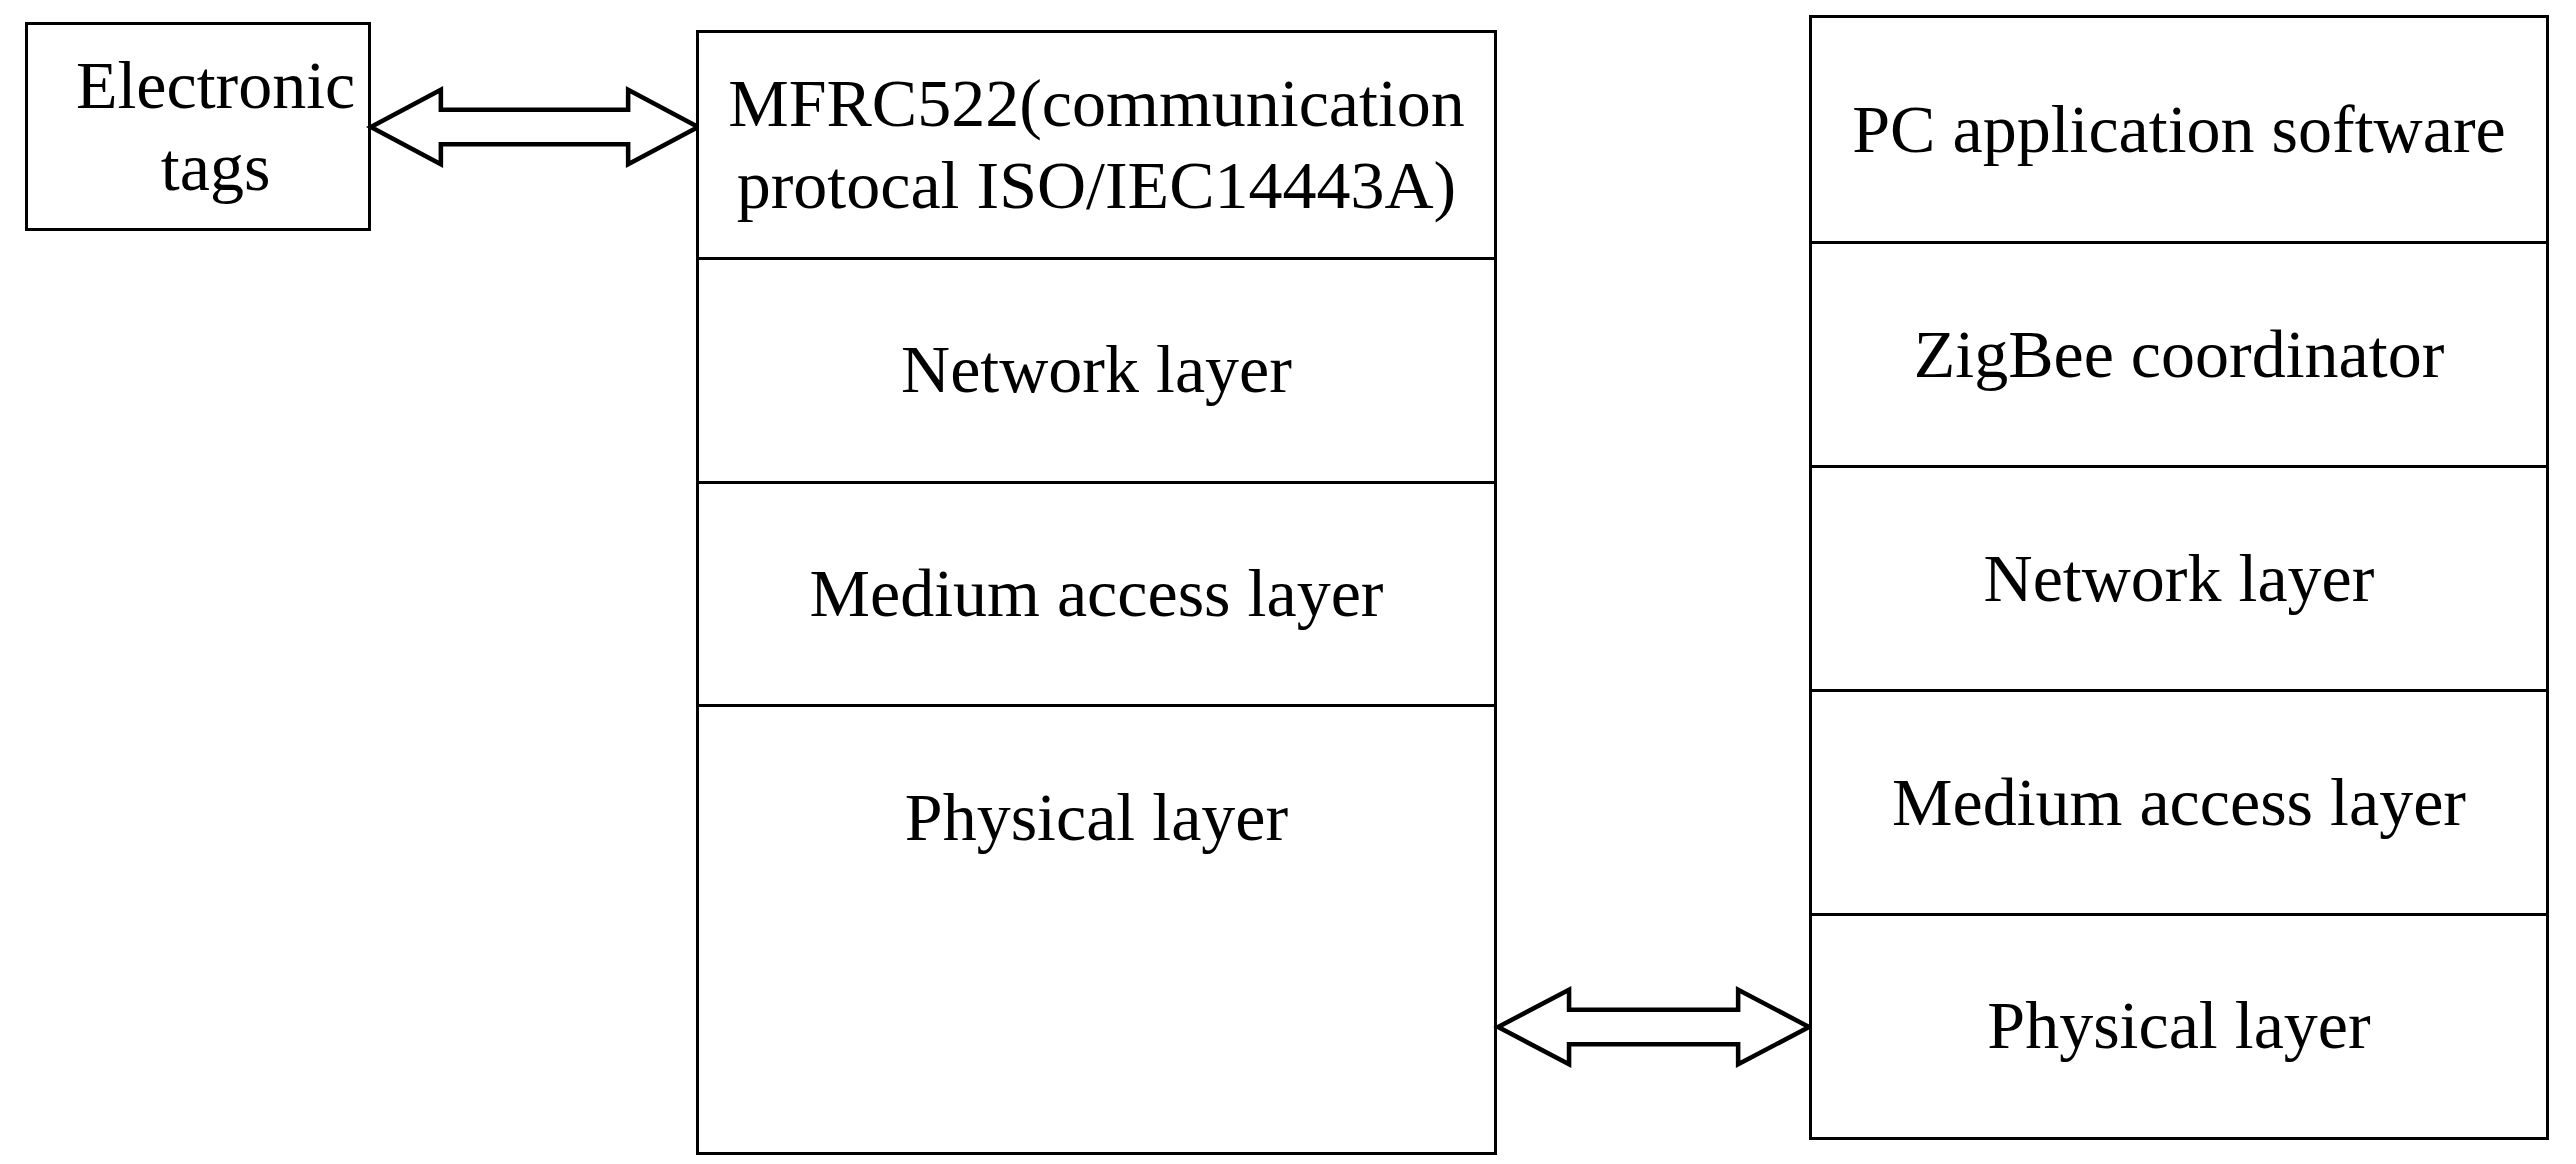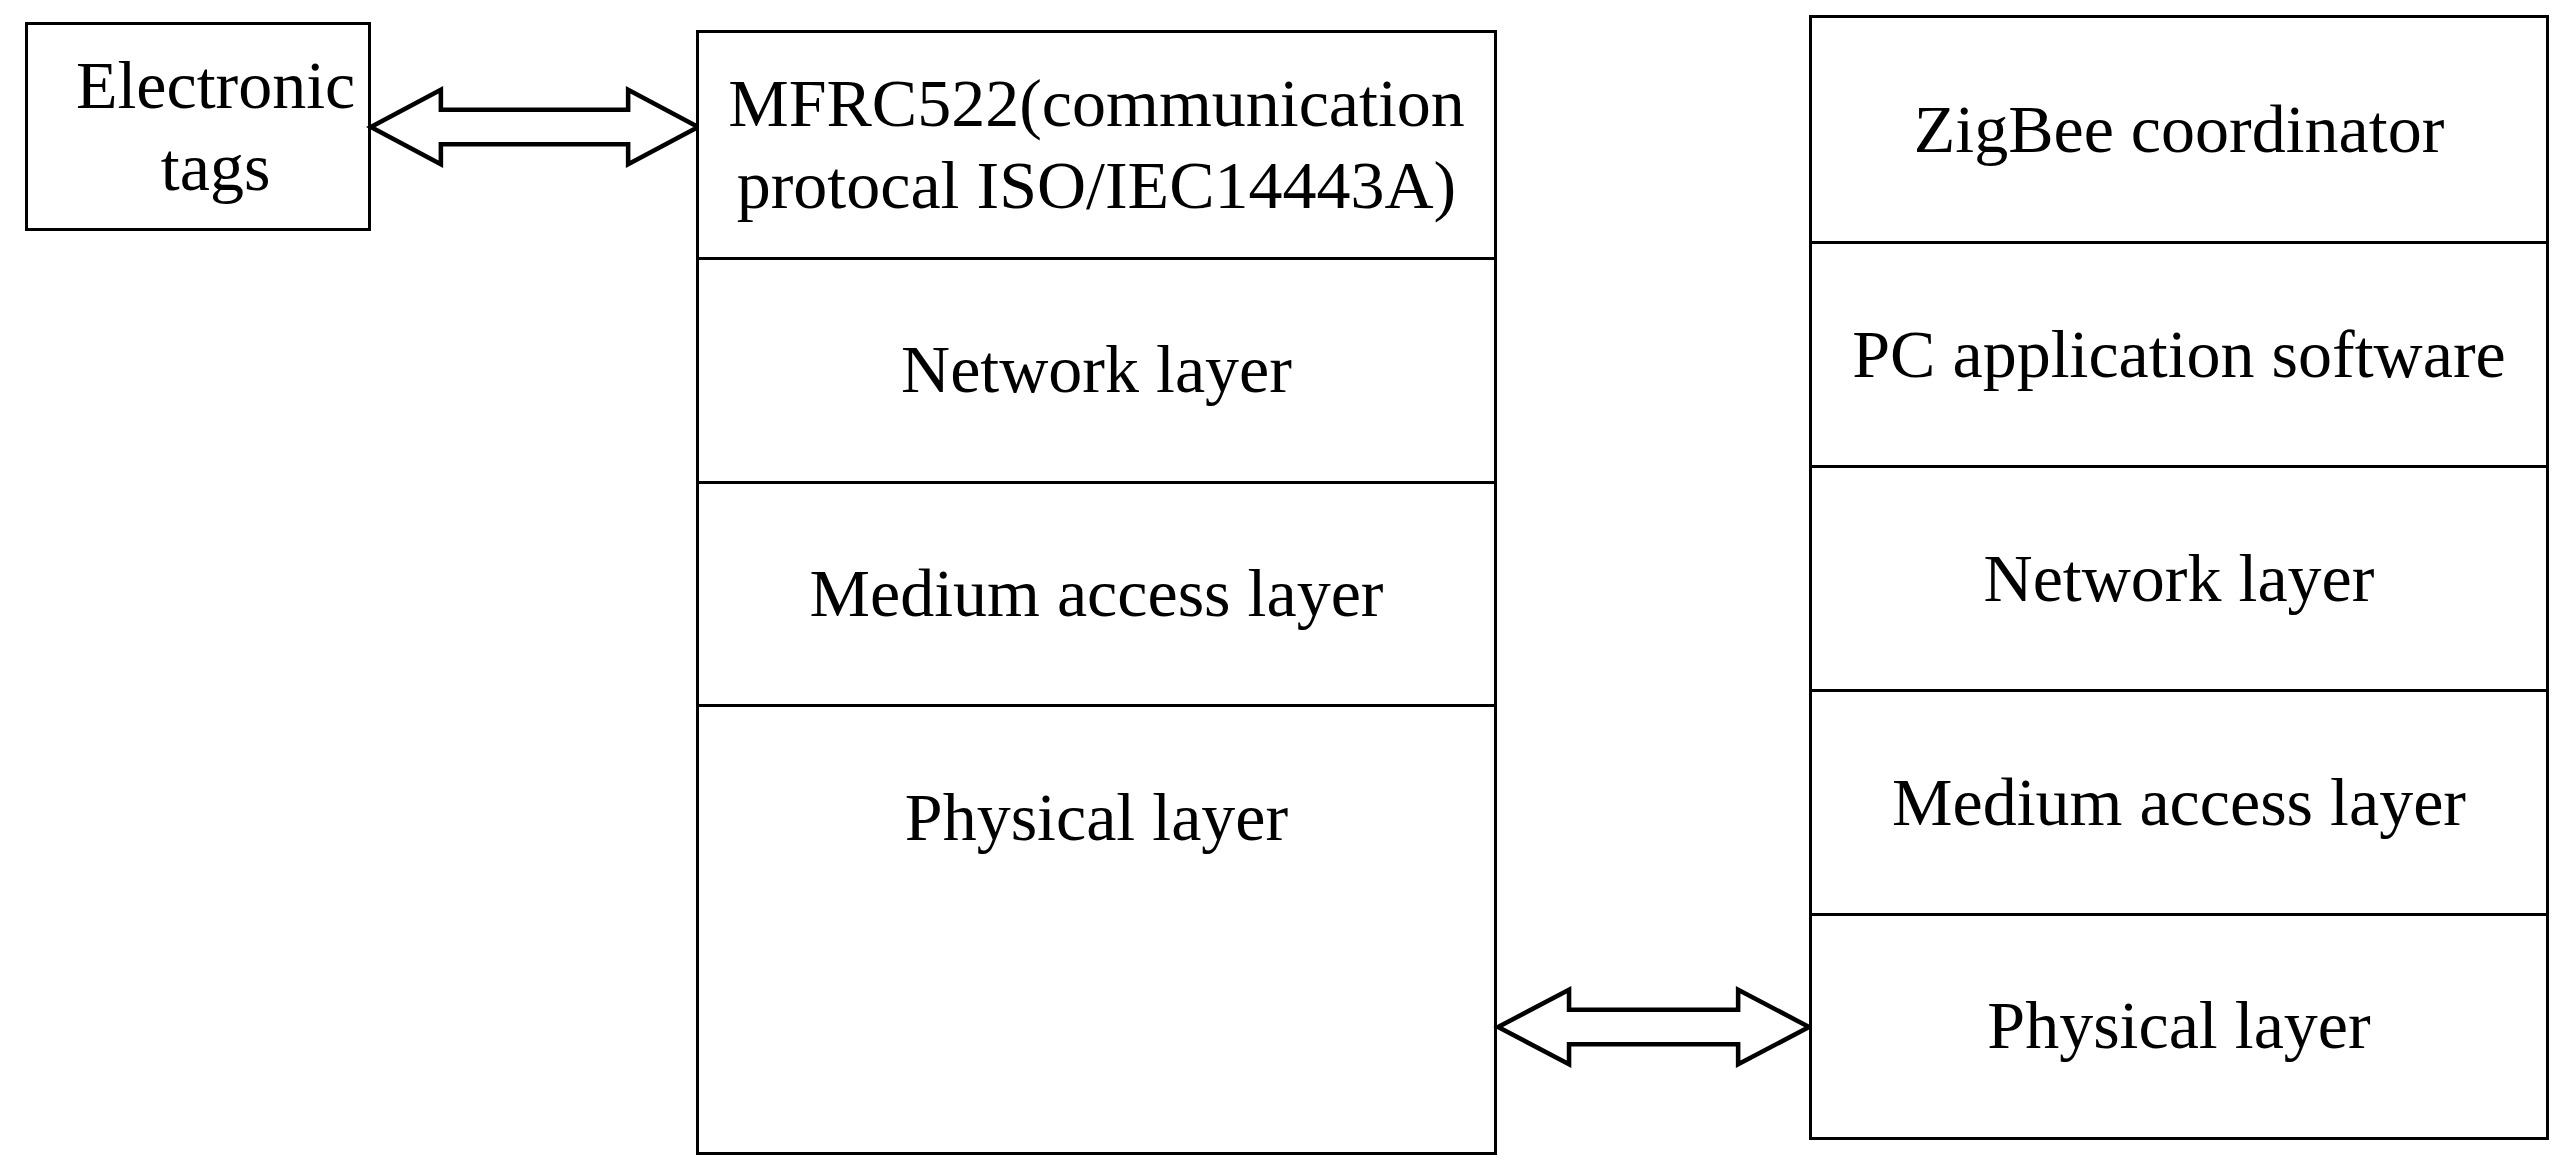--- a/index.html
+++ b/index.html
@@ -120,24 +120,24 @@
       <span class="label">Physical layer</span>
     </div>
   </div>
 
   <svg class="arrow-svg arrow-2" width="317" height="80" viewBox="0 0 348 88">
     <polygon points="2,44 80,3 80,25 266,25 266,3 344,44 266,85 266,63 80,63 80,85"></polygon>
   </svg>
 
   <div class="stack stack-right">
     <div class="row">
-      <span class="label">ZigBee coordinator</span>
+      <span class="label">PC application software</span>
     </div>
     <div class="row">
-      <span class="label">PC application software</span>
+      <span class="label">ZigBee coordinator</span>
     </div>
     <div class="row">
       <span class="label">Network layer</span>
     </div>
     <div class="row">
       <span class="label">Medium access layer</span>
     </div>
     <div class="row">
       <span class="label">Physical layer</span>
     </div>

